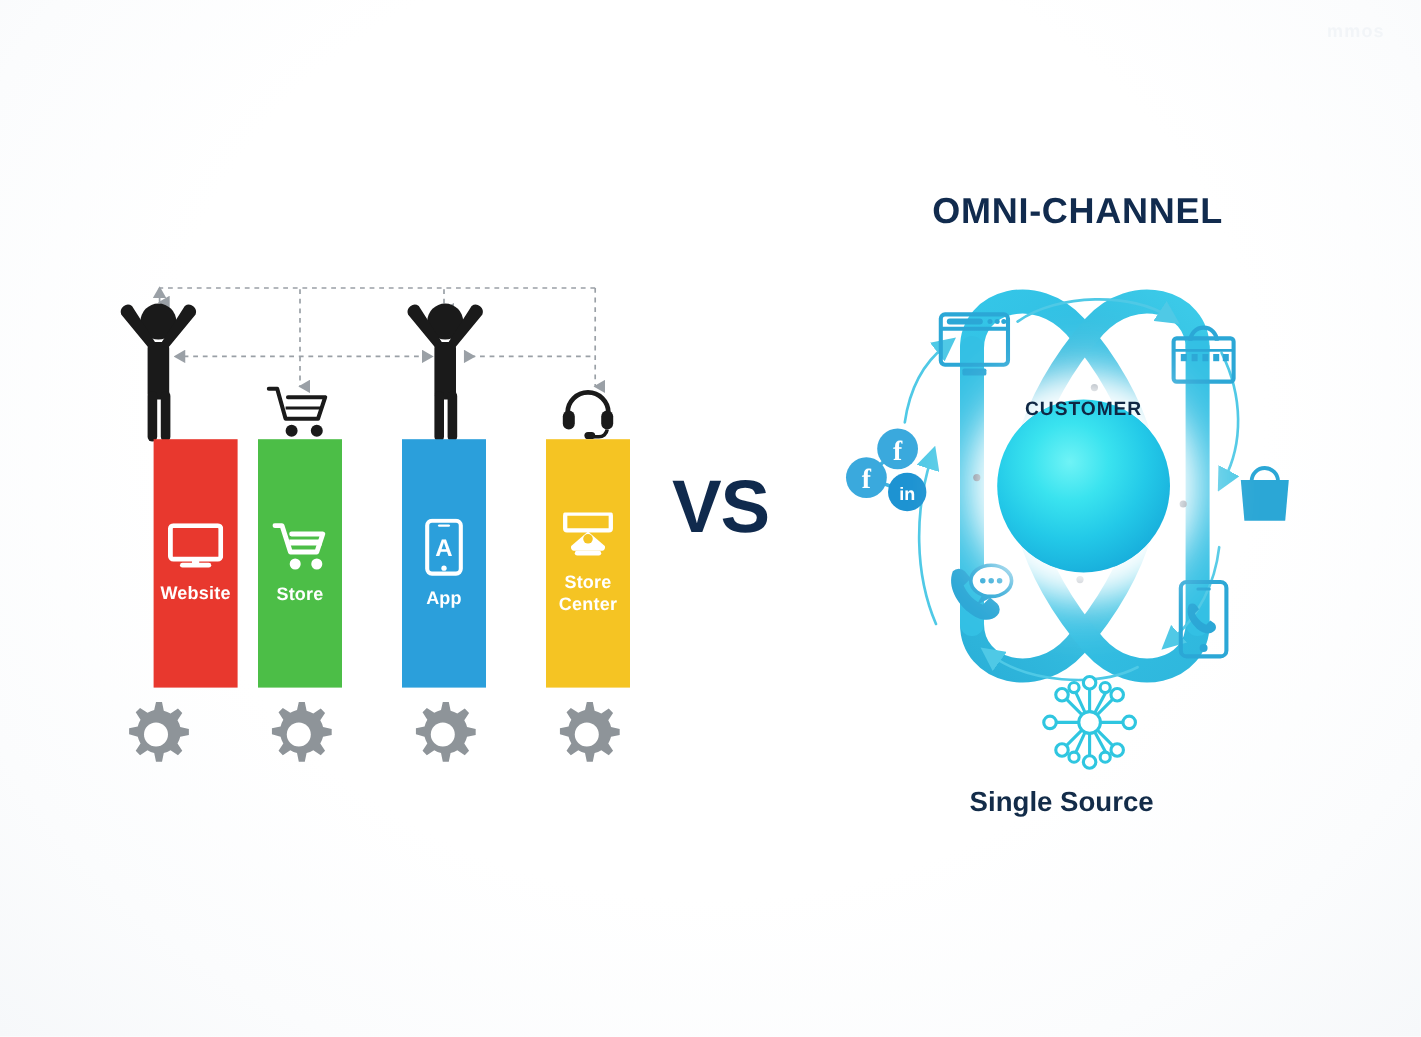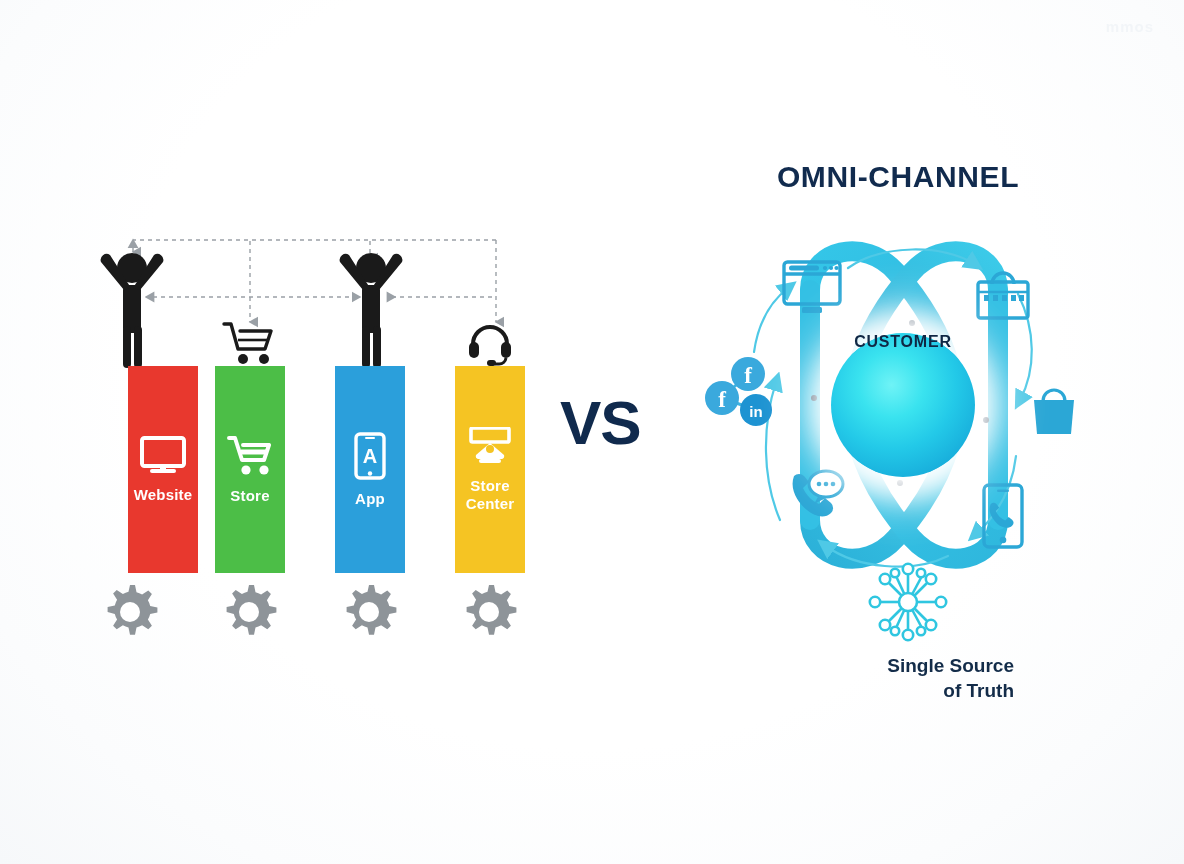--- a/index.html
+++ b/index.html
@@ -137,25 +137,25 @@
     justify-content: center;
   }
   .customer-sphere .customer-text {
     font-size: 16px;
     font-weight: 700;
     color: #0f2744;
     letter-spacing: 0.8px;
   }
   #sst-label {
     position: absolute;
-    left: 170px;
+    left: 196px;
     top: 653px;
     width: 232px;
-    text-align: right;
-    font-size: 19px;
+    text-align: left;
+    font-size: 23px;
     font-weight: 700;
     color: #132c49;
     line-height: 1.32;
   }
 </style>
 </head>
 <body>
 
 <div id="canvas">
 
@@ -452,17 +452,16 @@
         </g>
       </g>
     </svg>
 
     <div class="customer-sphere">
       <span class="customer-text">CUSTOMER</span>
     </div>
 
     <div id="sst-label">
       <div>Single Source</div>
-      <div>of Truth</div>
     </div>
   </div>
 
 </div>
 
 </body></html>

